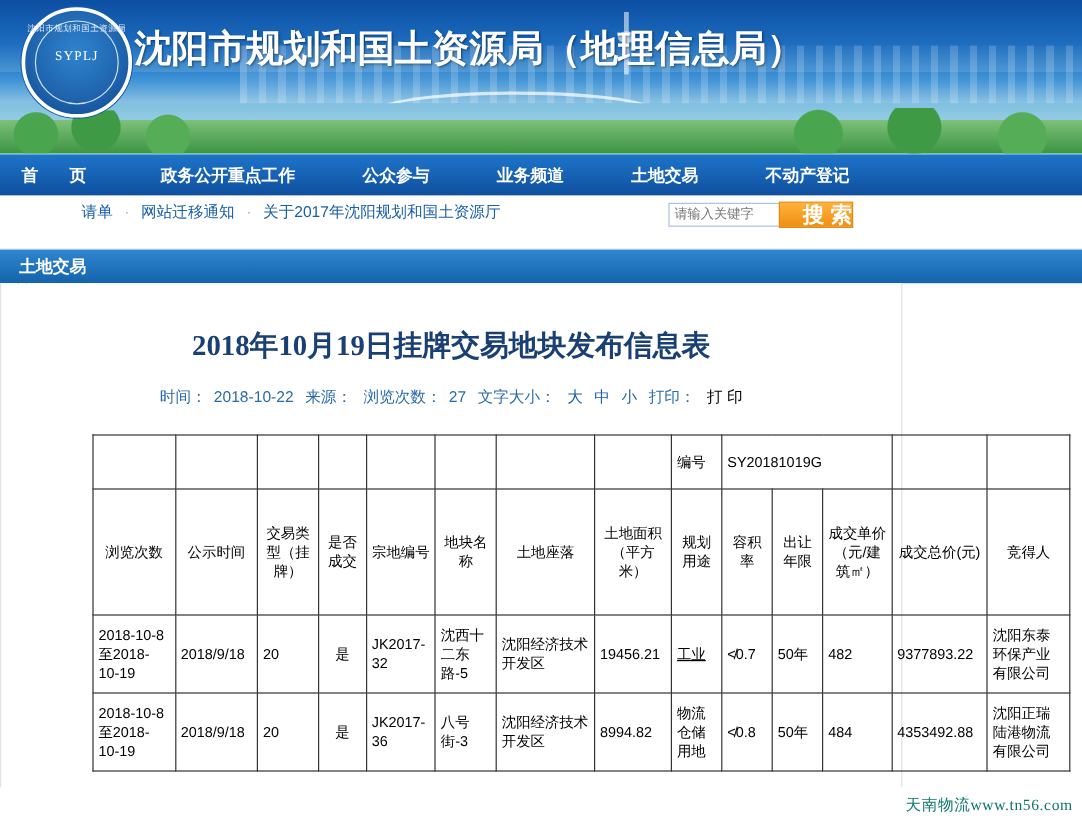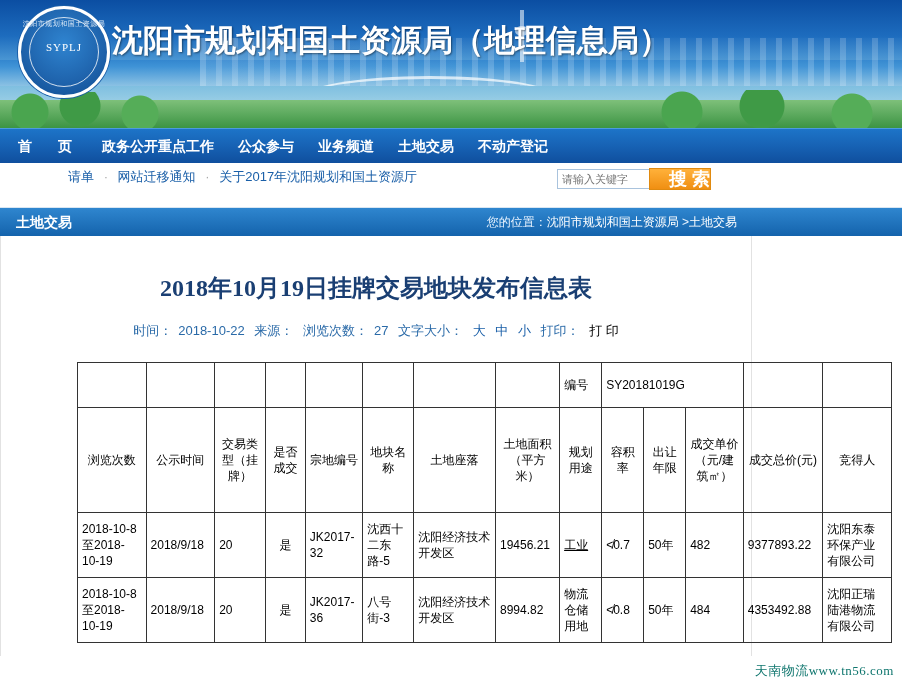--- a/index.html
+++ b/index.html
@@ -107,21 +107,21 @@
 
   
   .nav {
     width: 902px; height: 34px;
     background: linear-gradient(to bottom, #1d74c8 0%, #1762b4 50%, #0f4f9e 100%);
     display: flex; align-items: center;
     border-top: 1px solid #4d9bdc;
   }
   .nav-item {
     color: #ffffff; font-size: 14px; font-weight: bold;
-    padding: 0 12px; line-height: 34px; white-space: nowrap;
+    padding: 0 28px; line-height: 34px; white-space: nowrap;
     font-family: "Liberation Sans", sans-serif;
     cursor: pointer;
   }
   .nav-item.first { letter-spacing: 6px; padding-left: 18px; }
 
   
   .notice-bar {
     width: 902px; height: 44px; position: relative;
     background: #ffffff; border-bottom: 1px solid #d9e6f2;
   }
@@ -253,23 +253,20 @@
       <a href="#">网站迁移通知</a>
       <span class="notice-sep">·</span>
       <a href="#">关于2017年沈阳规划和国土资源厅</a>
     </div>
     <input class="search-box" type="text" placeholder="请输入关键字" style="">
     <div class="search-btn">搜 索</div>
   </div>
 
   <div class="loc-bar">
     <div class="loc-left">土地交易</div>
-    <div class="loc-right">
-      <span>您的位置：</span><b>沈阳市规划和国土资源局</b><span> &gt;</span><b>土地交易</b>
-    </div>
   </div>
 
   <div class="content">
     <div class="doc-title">2018年10月19日挂牌交易地块发布信息表</div>
     <div class="doc-meta">
       <span>时间：</span><span>2018-10-22</span>
       <span>来源：</span>
       <span>浏览次数：</span><span>27</span>
       <span>文字大小：</span>
       <span class="sz">大</span>

